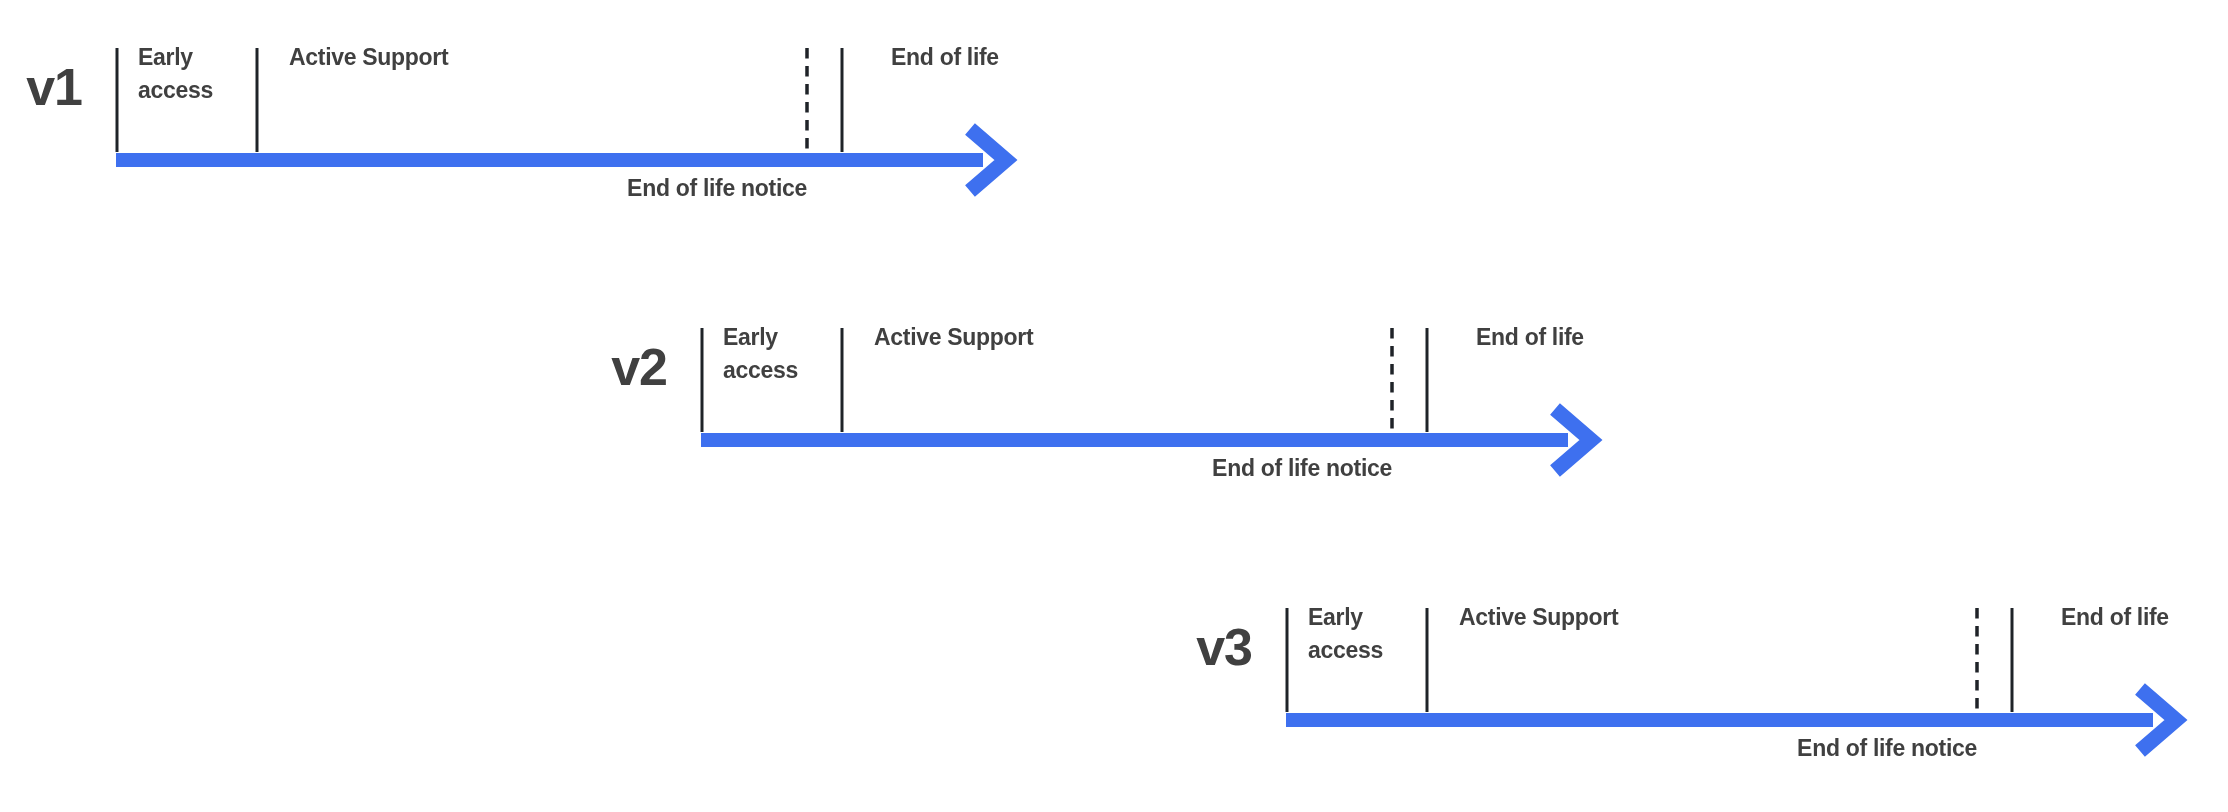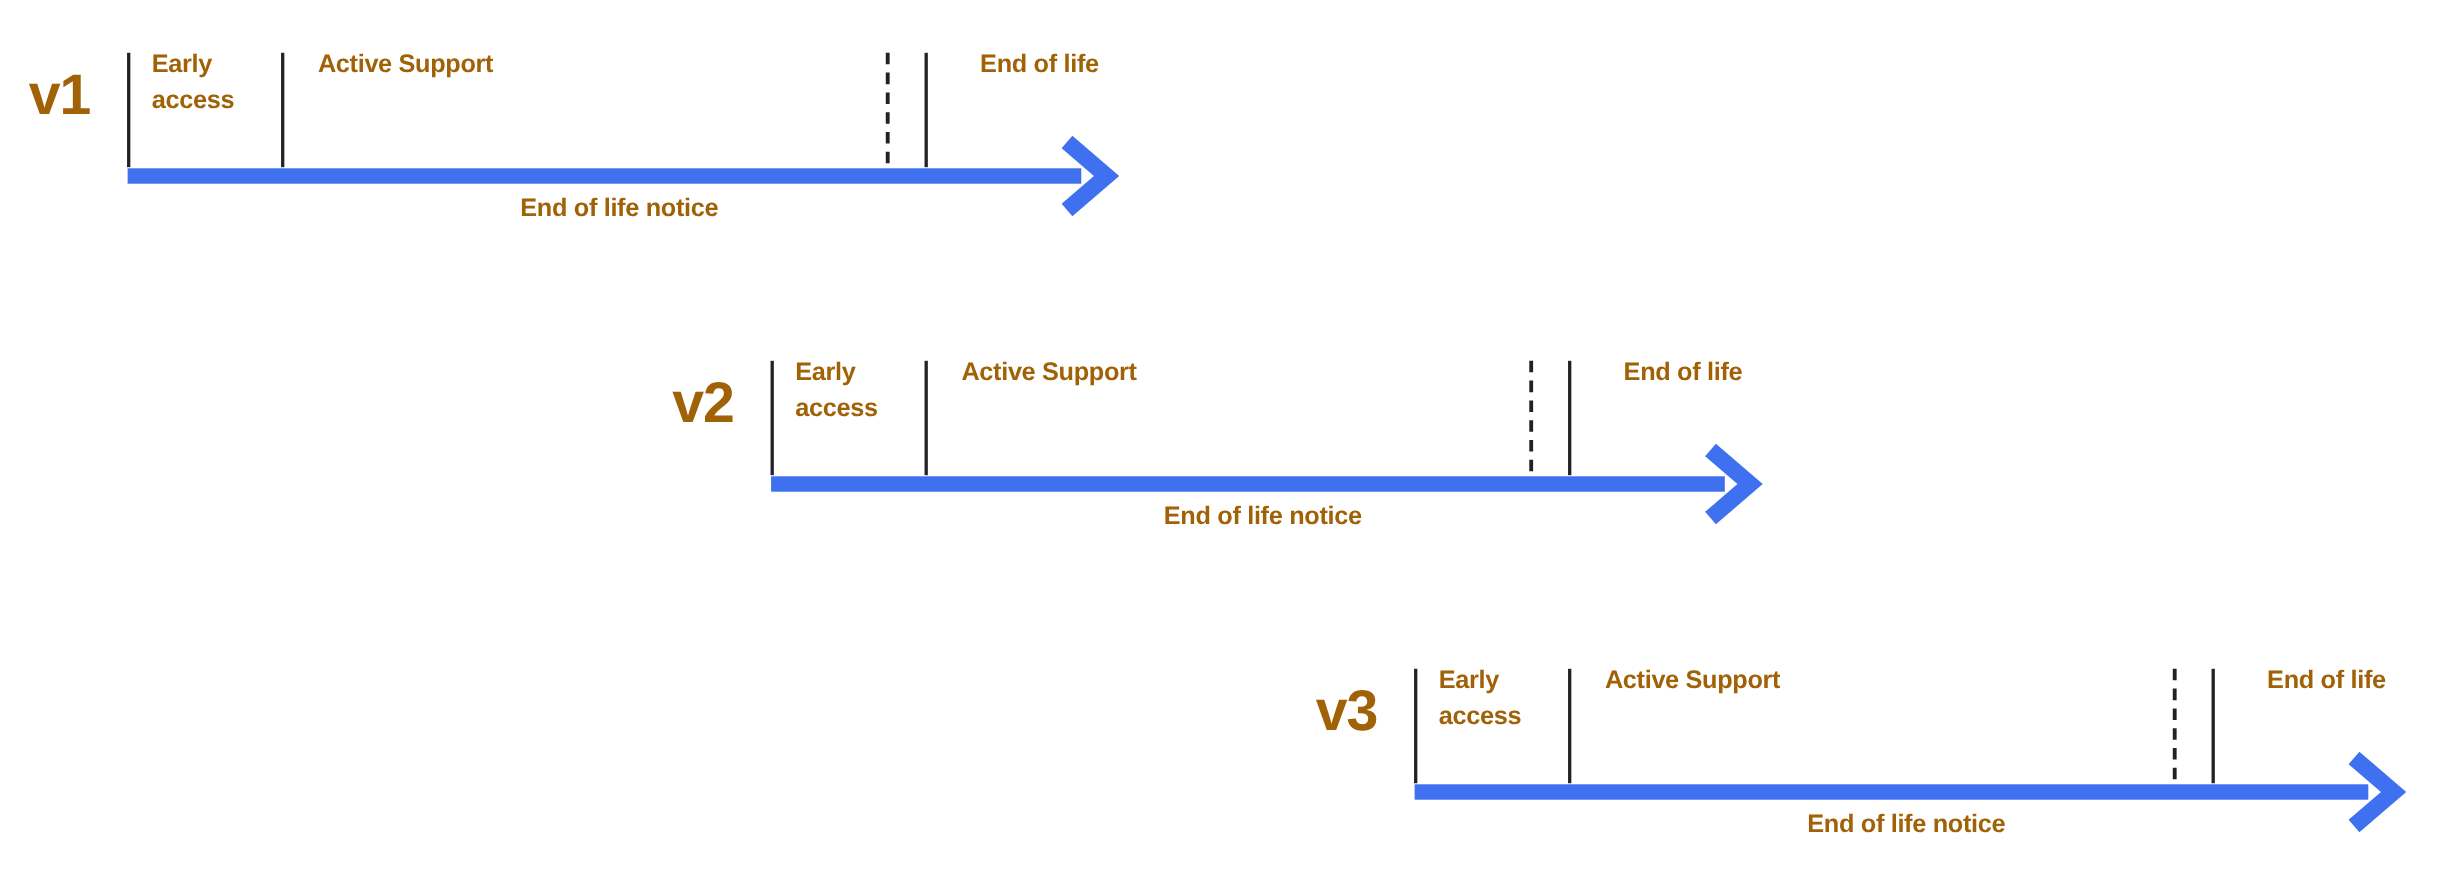--- a/index.html
+++ b/index.html
@@ -3,21 +3,21 @@
 <meta charset="utf-8">
 <style>
   html, body { margin: 0; padding: 0; background: #ffffff; }
   .canvas {
     position: relative;
     width: 2228px;
     height: 812px;
     background: #ffffff;
     overflow: hidden;
     font-family: "Liberation Sans", sans-serif;
-    color: #a16207;
+    color: #404040;
   }
   .timeline { position: absolute; width: 1010px; height: 220px; }
   .t1 { left: 17px;   top: 28px;  }
   .t2 { left: 602px;  top: 308px; }
   .t3 { left: 1187px; top: 588px; }
 
   .version {
     position: absolute;
     left: -45px; top: 33px;
     width: 110px;
@@ -32,21 +32,21 @@
     position: absolute;
     font-size: 23px;
     font-weight: 700;
     line-height: 33px;
     letter-spacing: -0.3px;
     white-space: pre-line;
   }
   .early  { left: 121px; top: 13px; }
   .active { left: 272px; top: 13px; }
   .eol    { left: 874px; top: 13px; }
-  .notice { left: 456px; top: 144px; width: 350px; text-align: left; }
+  .notice { left: 440px; top: 144px; width: 350px; text-align: right; }
 
   .tl-svg { position: absolute; left: 0; top: 0; overflow: visible; }
   .tick   { stroke: #1F2328; stroke-width: 3; }
   .dashed { stroke-width: 3.5; stroke-dasharray: 10.5 7.5; }
   .bar    { fill: #3E70EF; }
   .head   { fill: none; stroke: #3E70EF; stroke-width: 15;
             stroke-linejoin: miter; stroke-linecap: butt; }
 </style>
 </head>
 <body>

